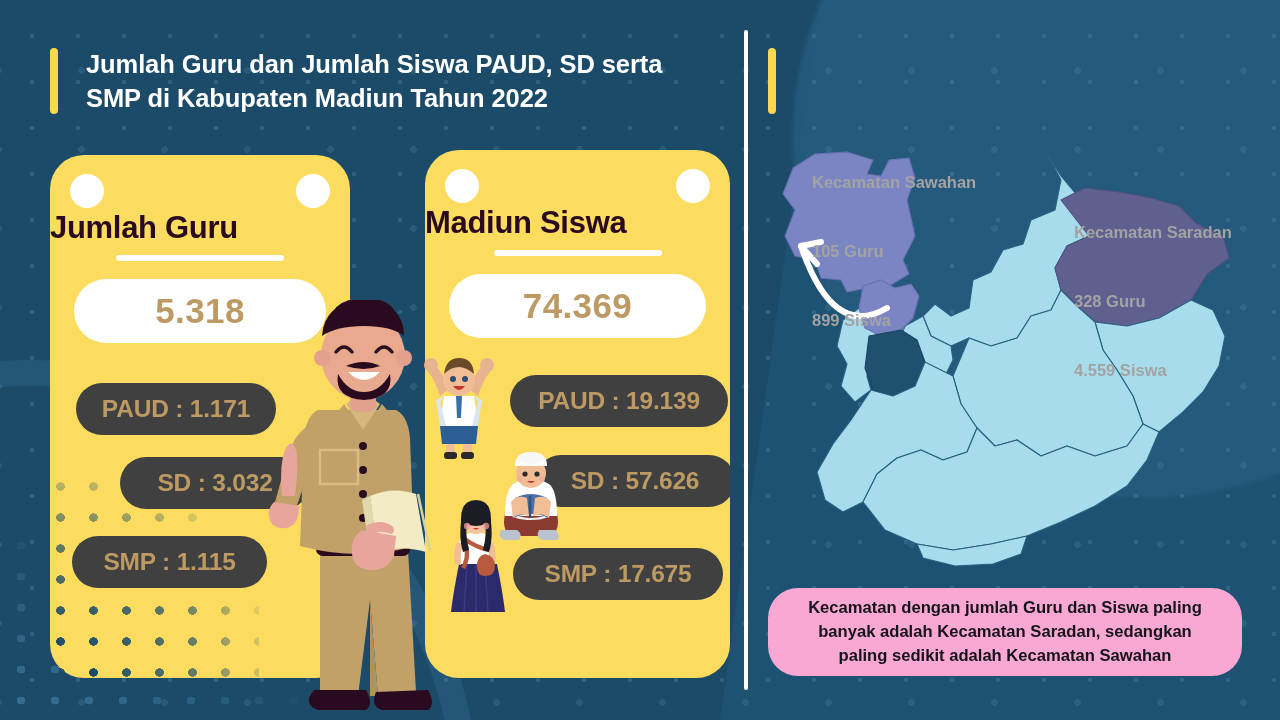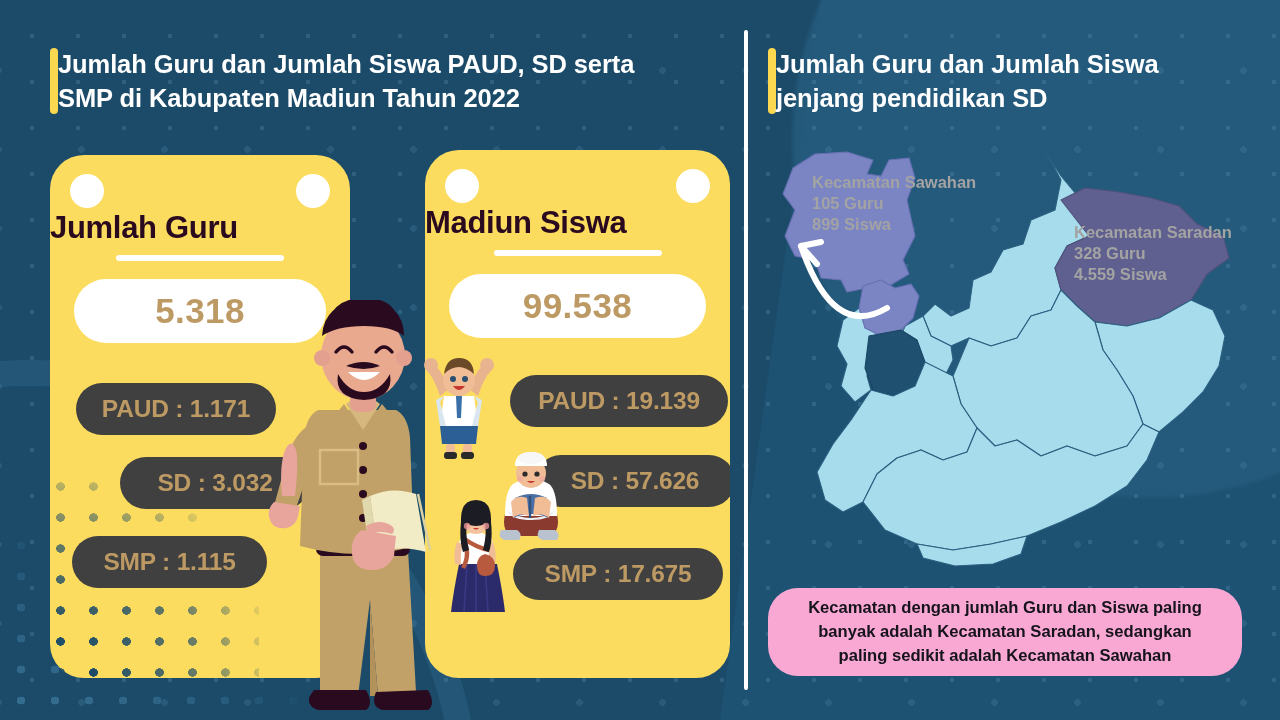--- a/index.html
+++ b/index.html
@@ -43,21 +43,21 @@
   }
   .bg-dotgrid-bl{
     position:absolute;left:-30px;bottom:-20px;width:330px;height:210px;
     background-image:radial-gradient(rgba(58,116,152,.85) 4.2px, transparent 4.5px);
     background-size:34px 31px;
     -webkit-mask-image:radial-gradient(ellipse at 18% 100%, #000 10%, rgba(0,0,0,.5) 52%, transparent 78%);
             mask-image:radial-gradient(ellipse at 18% 100%, #000 10%, rgba(0,0,0,.5) 52%, transparent 78%);
   }
 
   
-  .title{position:absolute;display:flex;gap:0;align-items:flex-start;}
+  .title{position:absolute;display:flex;gap:28px;align-items:flex-start;}
   .title .bar{width:8px;border-radius:4px;background:#fbd84f;flex:0 0 8px;}
   .title .txt{
     color:#ffffff;font-weight:bold;font-size:25.5px;line-height:1.32;
     letter-spacing:-.1px;white-space:pre-line;
   }
   #title-left{left:50px;top:48px;width:660px;}
   #title-left .bar{height:66px;}
   #title-right{left:768px;top:48px;width:470px;}
   #title-right .bar{height:66px;}
 
@@ -120,21 +120,21 @@
   #kid-b{left:495px;top:450px;width:72px;height:95px;}
   #kid-c{left:445px;top:498px;width:62px;height:122px;}
 
   
   #map-wrap{position:absolute;left:755px;top:140px;width:512px;height:432px;}
   #map-wrap svg{display:block;width:100%;height:100%;}
 
   .map-label{position:absolute;color:#a3a3a3;font-weight:bold;line-height:1.28;}
   #lbl-sawahan{left:812px;top:172px;font-size:16.5px;}
   #lbl-saradan{left:1074px;top:222px;font-size:16.5px;}
-  .map-label .l2,.map-label .l3{font-size:16.5px;}
+  .map-label .l2,.map-label .l3{font-size:16.5px;margin-top:48px;}
 
   
   #note{
     position:absolute;left:768px;top:588px;width:474px;height:88px;
     background:#f9a8d4;border-radius:30px;
     display:flex;align-items:center;justify-content:center;text-align:center;
     color:#15131c;font-weight:bold;font-size:16.6px;line-height:1.45;
     padding:0 16px;box-sizing:border-box;white-space:pre-line;
   }
 </style>
@@ -152,22 +152,20 @@
   <div class="bg-dotgrid-bl"></div>
 
   <div class="title" id="title-left">
     <div class="bar"></div>
     <div class="txt">Jumlah Guru dan Jumlah Siswa PAUD, SD serta
 SMP di Kabupaten Madiun Tahun 2022</div>
   </div>
 
   <div class="title" id="title-right">
     <div class="bar"></div>
-    <div class="txt">Jumlah Guru dan Jumlah Siswa
-jenjang pendidikan SD</div>
   </div>
 
   <div class="divider"></div>
 
   <div class="card" id="card-guru">
     <div class="cdots"></div>
     <div class="punch l"></div>
     <div class="punch r"></div>
     <div class="card-title">Jumlah Guru</div>
     <div class="card-rule"></div>
@@ -175,21 +173,21 @@
     <div class="pill" id="p-guru-paud">PAUD : 1.171</div>
     <div class="pill" id="p-guru-sd">SD : 3.032</div>
     <div class="pill" id="p-guru-smp">SMP : 1.115</div>
   </div>
 
   <div class="card" id="card-siswa">
     <div class="punch l"></div>
     <div class="punch r"></div>
     <div class="card-title">Madiun Siswa</div>
     <div class="card-rule"></div>
-    <div class="big-pill">99.538</div>
+    <div class="big-pill">74.369</div>
     <div class="pill" id="p-siswa-paud">PAUD : 19.139</div>
     <div class="pill" id="p-siswa-sd">SD : 57.626</div>
     <div class="pill" id="p-siswa-smp">SMP : 17.675</div>
   </div>
 
   <svg class="illus" id="teacher" viewBox="0 0 230 420">
 
     <path d="M62 250 L150 250 L158 392 L120 396 L112 300 L100 396 L62 392 Z" fill="#c1a167"></path>
     <path d="M112 300 L112 396 L120 396 Z" fill="#b3915a"></path>
 

